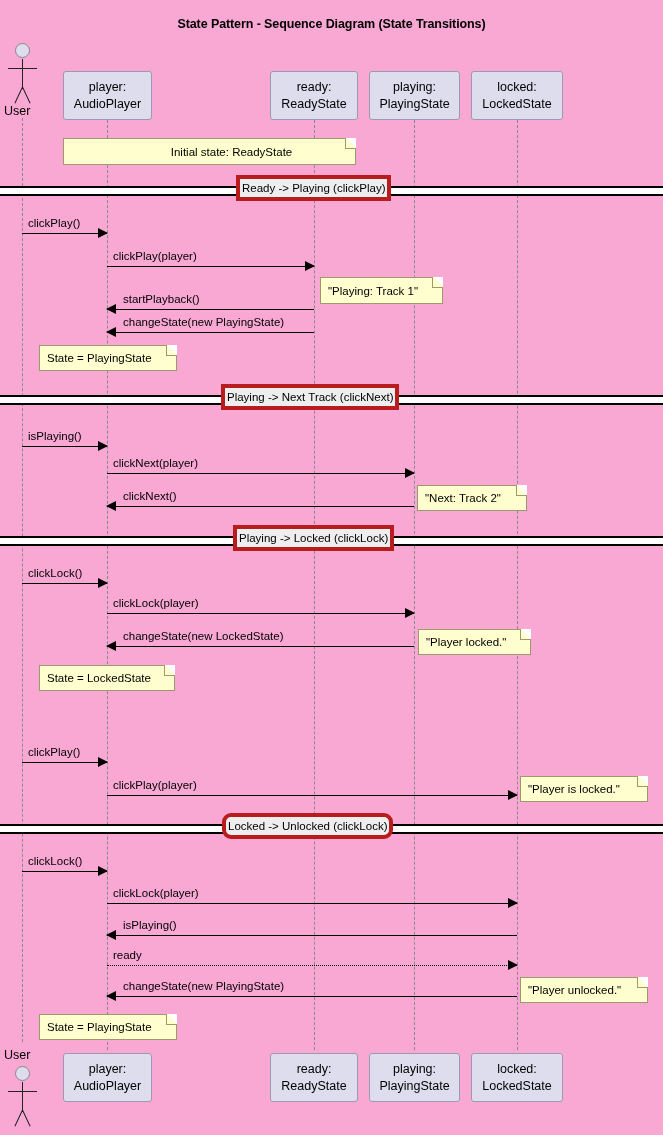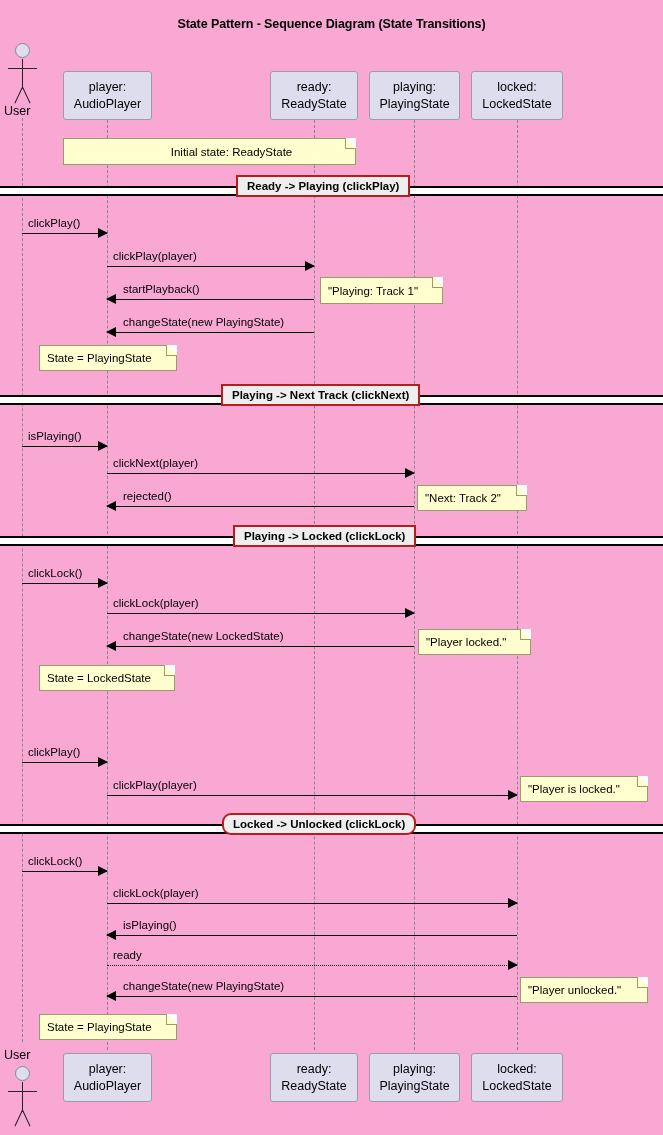--- a/index.html
+++ b/index.html
@@ -34,22 +34,22 @@
   .note .fold{position:absolute;right:-1px;top:-1px;width:10px;height:10px;
               background:linear-gradient(225deg,#ffffff 0 50%,#FEFECE 50% 100%);
               border-left:1px solid #9a9a6a;border-bottom:1px solid #9a9a6a;}
   .note.center .ntext{text-align:center;}
   .note.left .ntext{text-align:left;padding-left:7px;}
 
   
   .divider{position:absolute;left:0;width:663px;height:14px;}
   .divider .bar{position:absolute;left:0;top:4px;width:663px;height:6px;
                 border-top:2px solid #000;border-bottom:2px solid #000;background:#fff;}
-  .divider .lbl{position:absolute;top:-7px;background:#EEEEEE;border:2px solid #b91c1c;
-                font-size:11.5px;font-weight:bold;color:#000;padding:3px 9px;
+  .divider .lbl{position:absolute;top:-7px;background:#EEEEEE;border:4px solid #b91c1c;
+                font-size:11.5px;font-weight:normal;color:#000;padding:3px 2px;
                 white-space:nowrap;box-sizing:border-box;}
 
   
   .msg{position:absolute;height:1px;}
   .msg .line{position:absolute;left:0;top:0;width:100%;border-top:1px solid #000;}
   .msg.dotted .line{border-top:1px dotted #000;}
   .msg .head-r{position:absolute;right:-1px;top:-5px;width:0;height:0;
         border-top:5px solid transparent;border-bottom:5px solid transparent;border-left:10px solid #000;}
   .msg .head-l{position:absolute;left:-1px;top:-5px;width:0;height:0;
         border-top:5px solid transparent;border-bottom:5px solid transparent;border-right:10px solid #000;}
@@ -109,21 +109,21 @@
   <div class="msg ltr" style="left:22px;top:233px;width:85px;">
     <div class="line"></div>
     <div class="head-r"></div>
     <div class="mlbl">clickPlay()</div>
   </div>
   <div class="msg ltr" style="left:107px;top:266px;width:207px;">
     <div class="line"></div>
     <div class="head-r"></div>
     <div class="mlbl">clickPlay(player)</div>
   </div>
-  <div class="msg rtl" style="left:107px;top:299px;width:207px;">
+  <div class="msg rtl" style="left:107px;top:309px;width:207px;">
     <div class="line"></div>
     <div class="head-l"></div>
     <div class="mlbl">startPlayback()</div>
   </div>
   <div class="note left" style="left:320px;top:277px;width:123px;height:27px;">
     <span class="ntext">"Playing: Track 1"</span>
     <div class="fold"></div>
   </div>
   <div class="msg rtl" style="left:107px;top:332px;width:207px;">
     <div class="line"></div>
@@ -146,21 +146,21 @@
     <div class="mlbl">isPlaying()</div>
   </div>
   <div class="msg ltr" style="left:107px;top:473px;width:307px;">
     <div class="line"></div>
     <div class="head-r"></div>
     <div class="mlbl">clickNext(player)</div>
   </div>
   <div class="msg rtl" style="left:107px;top:506px;width:307px;">
     <div class="line"></div>
     <div class="head-l"></div>
-    <div class="mlbl">rejected()</div>
+    <div class="mlbl">clickNext()</div>
   </div>
   <div class="note left" style="left:417px;top:485px;width:110px;height:26px;">
     <span class="ntext">"Next: Track 2"</span>
     <div class="fold"></div>
   </div>
 
   <div class="divider" style="top:532px;">
     <div class="bar"></div>
     <div class="lbl" style="left:233px;">Playing -&gt; Locked (clickLock)</div>
   </div>

